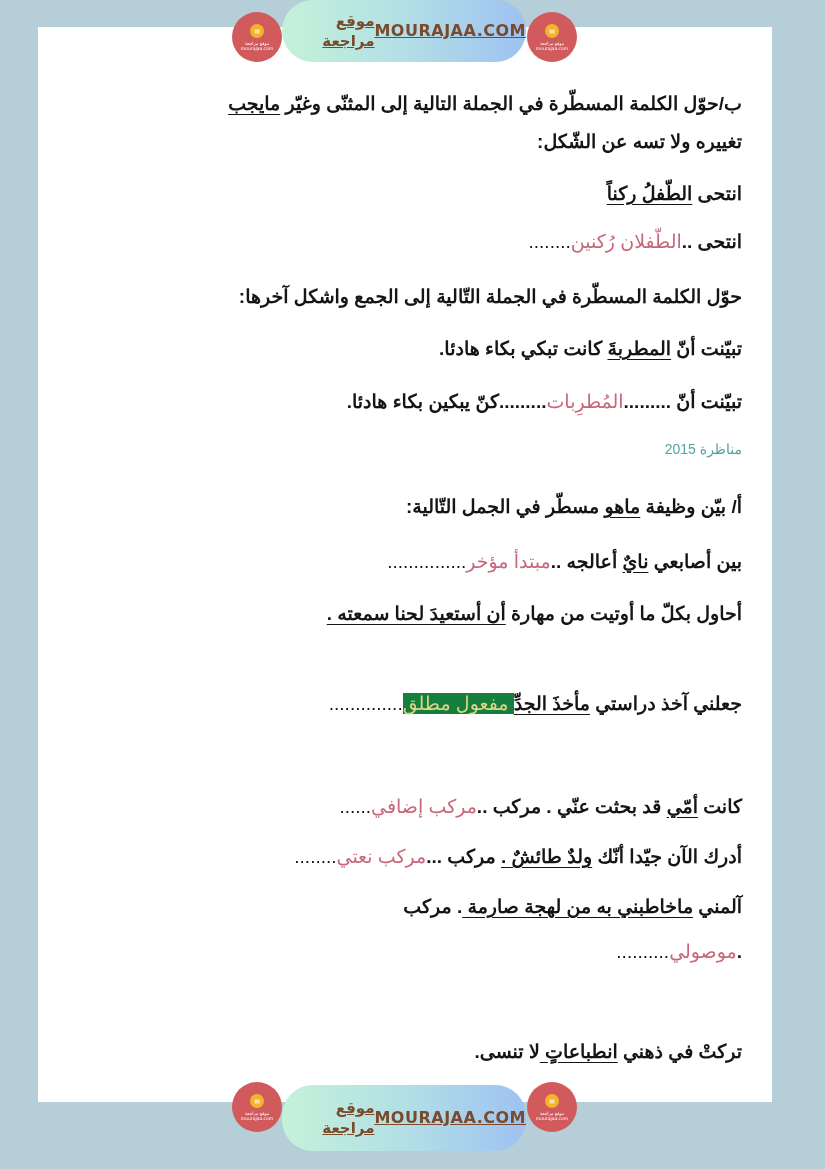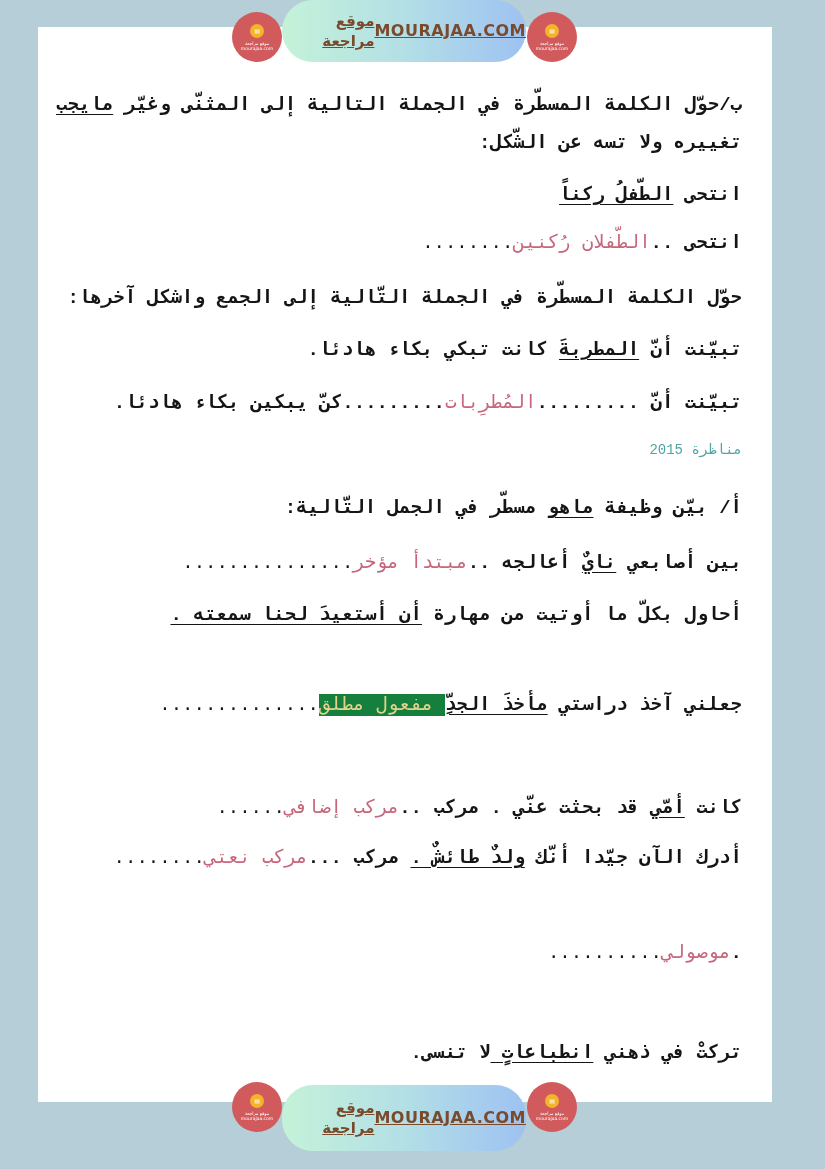--- a/index.html
+++ b/index.html
@@ -46,21 +46,21 @@
   .logo.tr { left: 527px; top: 12px; }
   .logo.bl { left: 232px; top: 1082px; }
   .logo.br { left: 527px; top: 1082px; }
 
   .content {
     position: absolute; left: 0; top: 0; width: 734px; height: 100%;
     direction: rtl;
   }
   .line {
     position: absolute; right: 30px; left: 30px;
-    font-family: Liberation Mono, monospace;
+    font-family: Liberation Sans, sans-serif;
     font-size: 19px; color: #151515; white-space: nowrap; text-align: right;
     font-weight: bold; letter-spacing: -0.4px;
   }
   .u { text-decoration: underline; text-underline-offset: 4px; }
   .ans { color: #c7667a; font-weight: normal; }
   .ans-y { color: #e2d48a; font-weight: normal; background: #15803d; text-align: center; }
   .dots { font-weight: normal; letter-spacing: 1px; }
   .heading-year {
     color: #4ea5a3; font-weight: normal; font-size: 14px;
   }
@@ -106,20 +106,23 @@
     <div class="line" style="top:665px;">
       <span>جعلني آخذ دراستي </span><span class="u">مأخذَ الجدِّ</span><span class="ans-y"> مفعول مطلق</span><span class="dots">..............</span>
     </div>
 
     <div class="line" style="top:768px;">
       <span>كانت </span><span class="u">أمّي</span><span>  قد بحثت عنّي . مركب ..</span><span class="ans">مركب إضافي</span><span class="dots">......</span>
     </div>
     <div class="line" style="top:818px;">
       <span>أدرك الآن جيّدا أنّك </span><span class="u">ولدٌ طائشٌ .</span><span>  مركب ...</span><span class="ans">مركب نعتي</span><span class="dots">........</span>
     </div>
+    <div class="line" style="top:868px;">
+      <span>آلمني </span><span class="u">ماخاطبني به من لهجة صارمة </span><span> . مركب</span>
+    </div>
     <div class="line" style="top:913px;">
       <span>.</span><span class="ans">موصولي</span><span class="dots">..........</span>
     </div>
 
     <div class="line" style="top:1013px;">
       <span>تركتْ في ذهني </span><span class="u">انطباعاتٍ </span><span>  لا تنسى.</span>
     </div>
   </div>
 </div>
 

